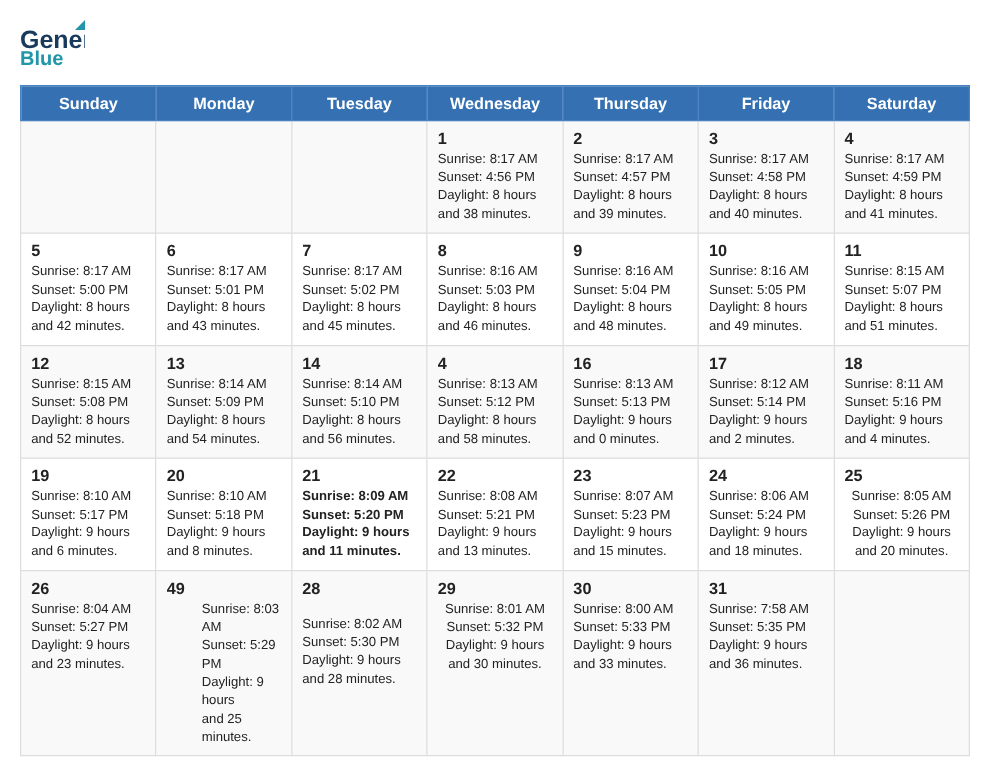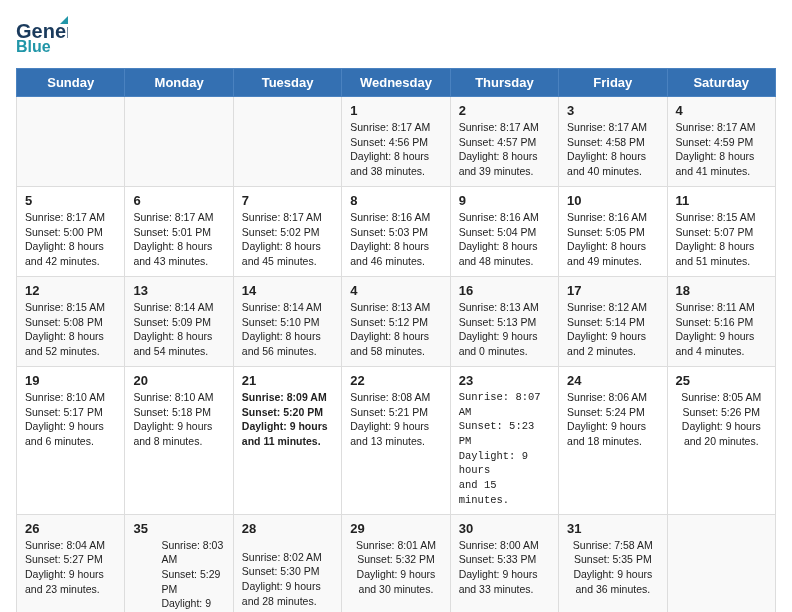--- a/index.html
+++ b/index.html
@@ -266,21 +266,21 @@
         </td>
         <td>
           <span class="day-num">22</span>
           <div class="day-info" style="white-space: pre-line;">Sunrise: 8:08 AM
 Sunset: 5:21 PM
 Daylight: 9 hours
 and 13 minutes.</div>
         </td>
         <td>
           <span class="day-num">23</span>
-          <div class="day-info" style="white-space: pre-line; font-family: Liberation Mono, monospace;">Sunrise: 8:07 AM
+          <div class="day-info" style="white-space: pre-line;">Sunrise: 8:07 AM
 Sunset: 5:23 PM
 Daylight: 9 hours
 and 15 minutes.</div>
         </td>
         <td>
           <span class="day-num">24</span>
           <div class="day-info" style="white-space: pre-line;">Sunrise: 8:06 AM
 Sunset: 5:24 PM
 Daylight: 9 hours
 and 18 minutes.</div>
@@ -295,21 +295,21 @@
       </tr>
       <tr>
         <td>
           <span class="day-num">26</span>
           <div class="day-info" style="white-space: pre-line;">Sunrise: 8:04 AM
 Sunset: 5:27 PM
 Daylight: 9 hours
 and 23 minutes.</div>
         </td>
         <td>
-          <span class="day-num">35</span>
+          <span class="day-num">49</span>
           <div class="day-info" style="white-space: pre-line; margin-left: 28px;">Sunrise: 8:03 AM
 Sunset: 5:29 PM
 Daylight: 9 hours
 and 25 minutes.</div>
         </td>
         <td>
           <span class="day-num">28</span>
           <div class="day-info" style="white-space: pre-line; margin-top: 14px;">Sunrise: 8:02 AM
 Sunset: 5:30 PM
 Daylight: 9 hours
@@ -324,21 +324,21 @@
         </td>
         <td>
           <span class="day-num">30</span>
           <div class="day-info" style="white-space: pre-line;">Sunrise: 8:00 AM
 Sunset: 5:33 PM
 Daylight: 9 hours
 and 33 minutes.</div>
         </td>
         <td>
           <span class="day-num">31</span>
-          <div class="day-info" style="white-space: pre-line; text-align: center;">Sunrise: 7:58 AM
+          <div class="day-info" style="white-space: pre-line;">Sunrise: 7:58 AM
 Sunset: 5:35 PM
 Daylight: 9 hours
 and 36 minutes.</div>
         </td>
         <td></td>
       </tr>
     </tbody>
 </table>
 
 </body></html>

